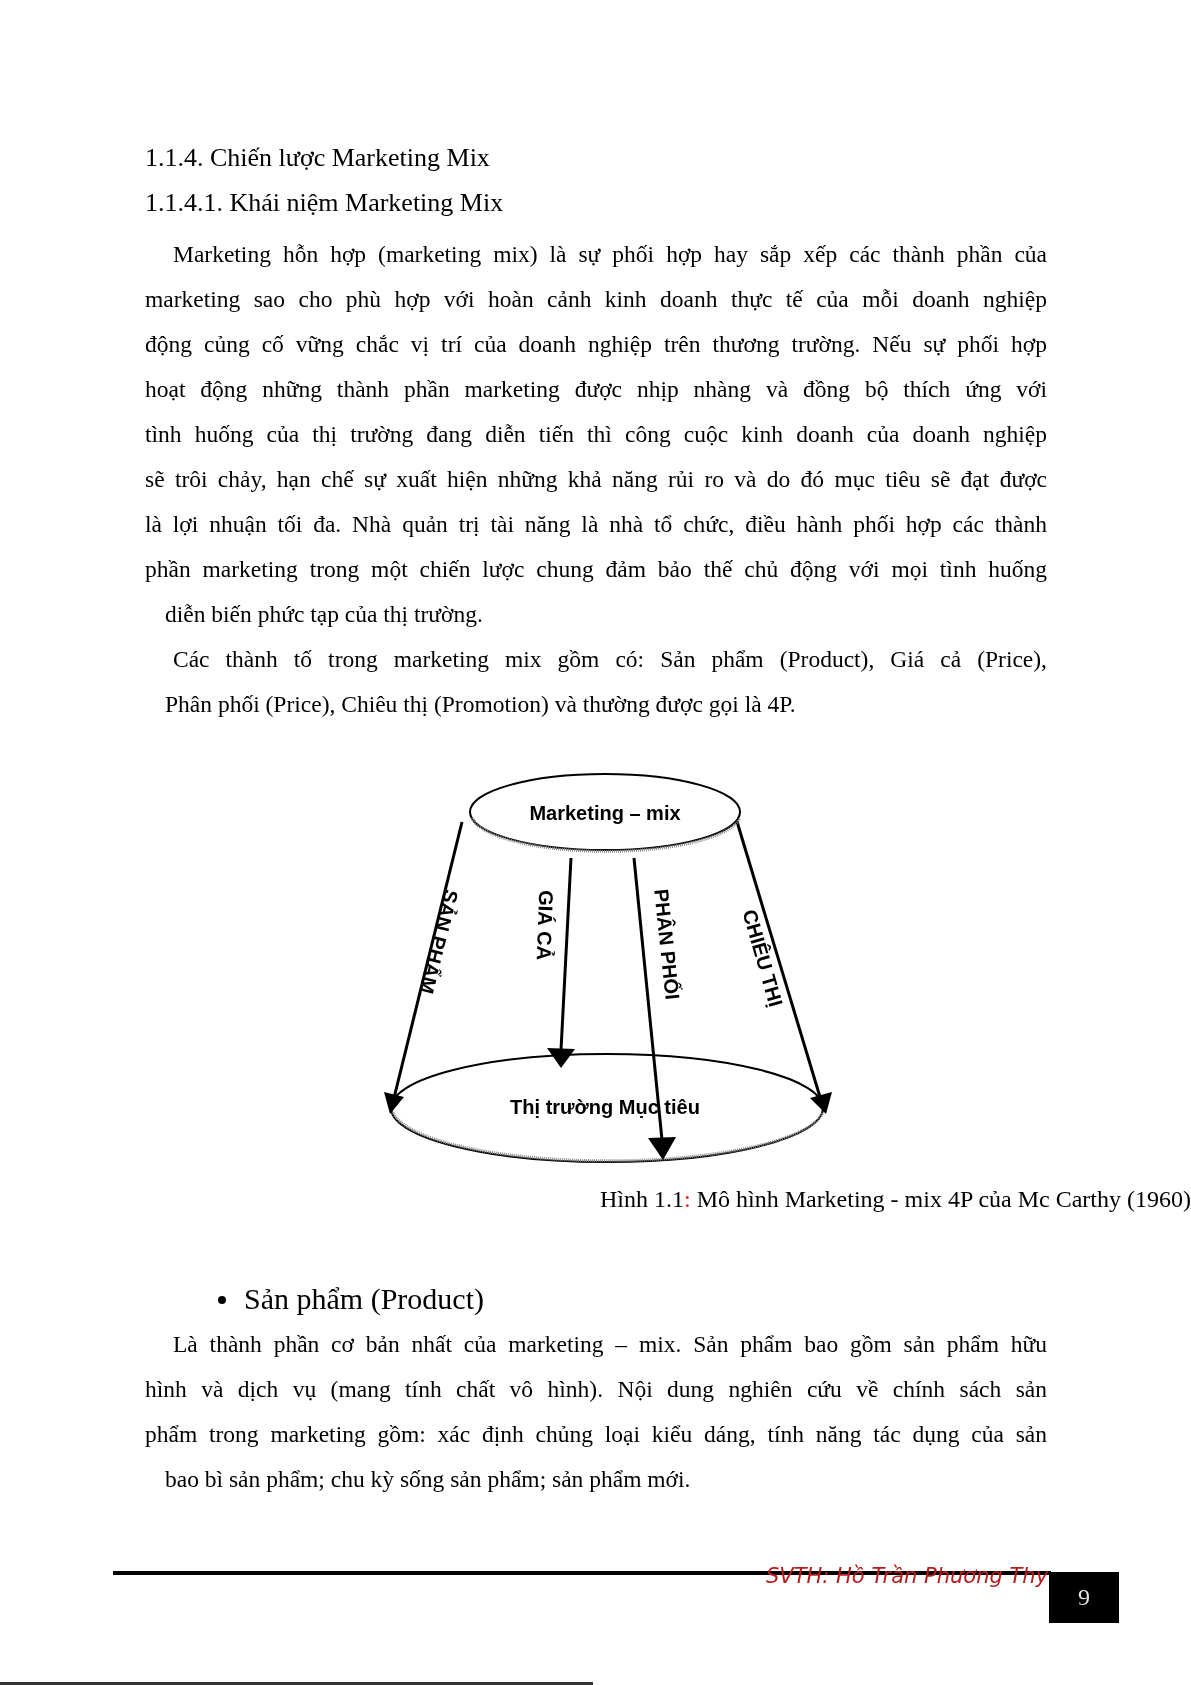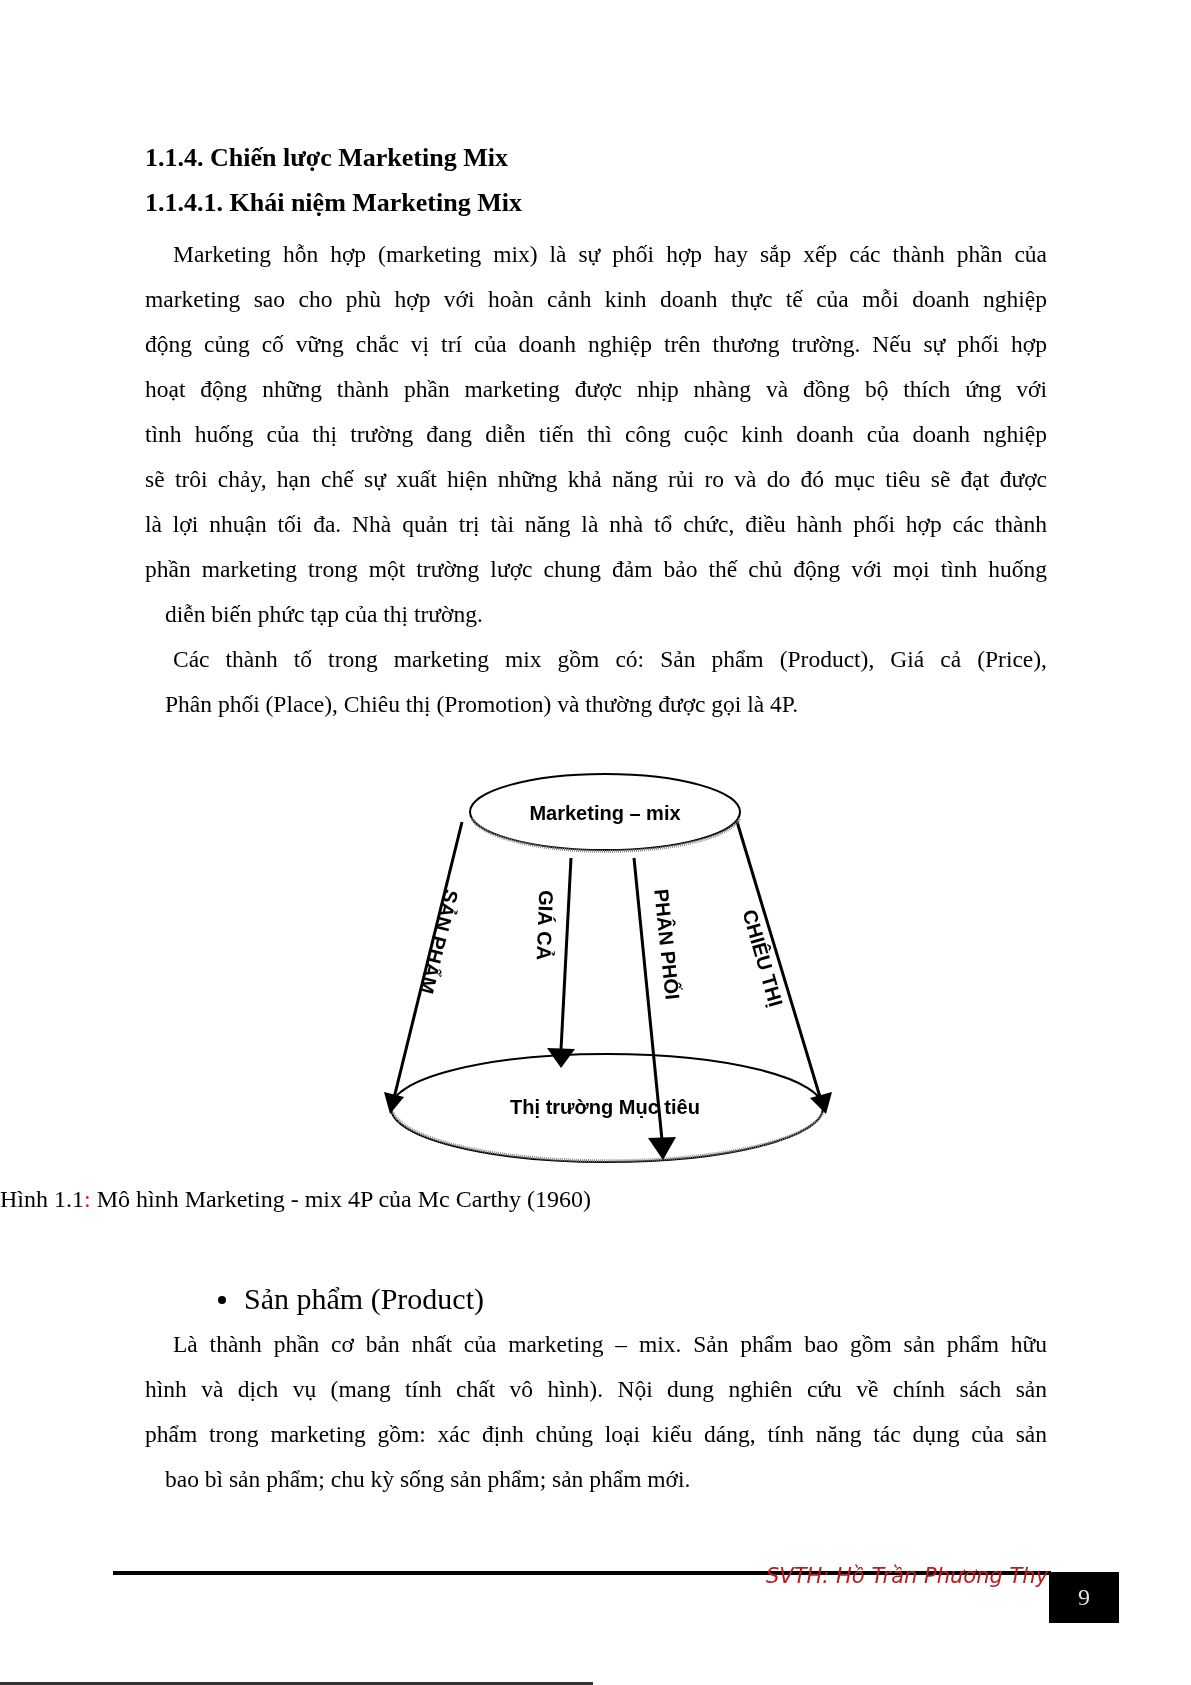--- a/index.html
+++ b/index.html
@@ -1,25 +1,25 @@
 <!DOCTYPE html>
 <html><head>
 <meta charset="utf-8">
 <style>
   html, body { margin: 0; padding: 0; background: #ffffff; }
   body { width: 1191px; height: 1685px; position: relative; overflow: hidden;
          font-family: "Liberation Serif", serif; color: #000; }
   .abs { position: absolute; }
-  .h { font-weight: bold; font-size: 26px; left: 145px; white-space: nowrap; }
+  .h { font-weight: normal; font-size: 26px; left: 145px; white-space: nowrap; }
   .para { left: 145px; width: 902px; font-size: 23.5px; line-height: 45px;
           text-align: justify; text-indent: 28px; }
   .para span.line { display: block; text-indent: 0; text-align: justify; text-align-last: justify; height: 45px; white-space: nowrap; }
   .para span.line.first { padding-left: 28px; }
   .para span.line.last { text-align-last: left; margin-left: 20px; }
-  .caption { left: 0; width: 1191px; top: 1186px; text-align: left; font-size: 24px; }
+  .caption { left: 0; width: 1191px; top: 1186px; text-align: right; font-size: 24px; }
   .caption .sep { color: #ff0000; }
   .bullet { left: 218px; top: 1282px; font-size: 30px; }
   .bullet .dot { display: inline-block; width: 8px; height: 8px; border-radius: 50%; background: #000; margin-right: 18px; vertical-align: middle; position: relative; top: -2px; }
   .footer-line { left: 113px; top: 1571px; width: 938px; height: 4px; background: #000; }
   .footer-author { left: 766px; top: 1564px; font-family: "DejaVu Sans", sans-serif; font-style: italic; font-size: 21px; color: #b91c1c; white-space: nowrap; text-align: right; }
   .page-box { left: 1049px; top: 1572px; width: 70px; height: 51px; background: #000; color: #e0e0e0; font-size: 24px; text-align: center; line-height: 51px; }
   .bottom-rule { left: 0; top: 1682px; width: 593px; height: 3px; background: #333; }
   svg text { font-family: "Liberation Sans", sans-serif; font-weight: bold; }
 </style>
 </head>
@@ -29,27 +29,27 @@
 <div class="abs h" style="top:188px;">1.1.4.1. Khái niệm Marketing Mix</div>
 
 <div class="abs para" style="top:232px;">
   <span class="line first">Marketing hỗn hợp (marketing mix) là sự phối hợp hay sắp xếp các thành phần của</span>
   <span class="line">marketing sao cho phù hợp với hoàn cảnh kinh doanh thực tế của mỗi doanh nghiệp</span>
   <span class="line">động củng cố vững chắc vị trí của doanh nghiệp trên thương trường. Nếu sự phối hợp</span>
   <span class="line">hoạt động những thành phần marketing được nhịp nhàng và đồng bộ thích ứng với</span>
   <span class="line">tình huống của thị trường đang diễn tiến thì công cuộc kinh doanh của doanh nghiệp</span>
   <span class="line">sẽ trôi chảy, hạn chế sự xuất hiện những khả năng rủi ro và do đó mục tiêu sẽ đạt được</span>
   <span class="line">là lợi nhuận tối đa. Nhà quản trị tài năng là nhà tổ chức, điều hành phối hợp các thành</span>
-  <span class="line">phần marketing trong một trường lược chung đảm bảo thế chủ động với mọi tình huống</span>
+  <span class="line">phần marketing trong một chiến lược chung đảm bảo thế chủ động với mọi tình huống</span>
   <span class="line last">diễn biến phức tạp của thị trường.</span>
 </div>
 
 <div class="abs para" style="top:637px;">
   <span class="line first">Các thành tố trong marketing mix gồm có: Sản phẩm (Product), Giá cả (Price),</span>
-  <span class="line last">Phân phối (Place), Chiêu thị (Promotion) và thường được gọi là 4P.</span>
+  <span class="line last">Phân phối (Price), Chiêu thị (Promotion) và thường được gọi là 4P.</span>
 </div>
 
 <svg class="abs" style="left:0; top:0;" width="1191" height="1685">
   <defs>
     <marker id="arr" markerWidth="10" markerHeight="10" refX="5" refY="9" orient="auto" markerUnits="userSpaceOnUse" viewBox="0 0 10 10">
       <path d="M0,0 L10,0 L5,10 z" fill="#000"></path>
     </marker>
   </defs>
 
   <ellipse cx="607" cy="1108" rx="216" ry="54" fill="#fff" stroke="#000" stroke-width="2"></ellipse>

